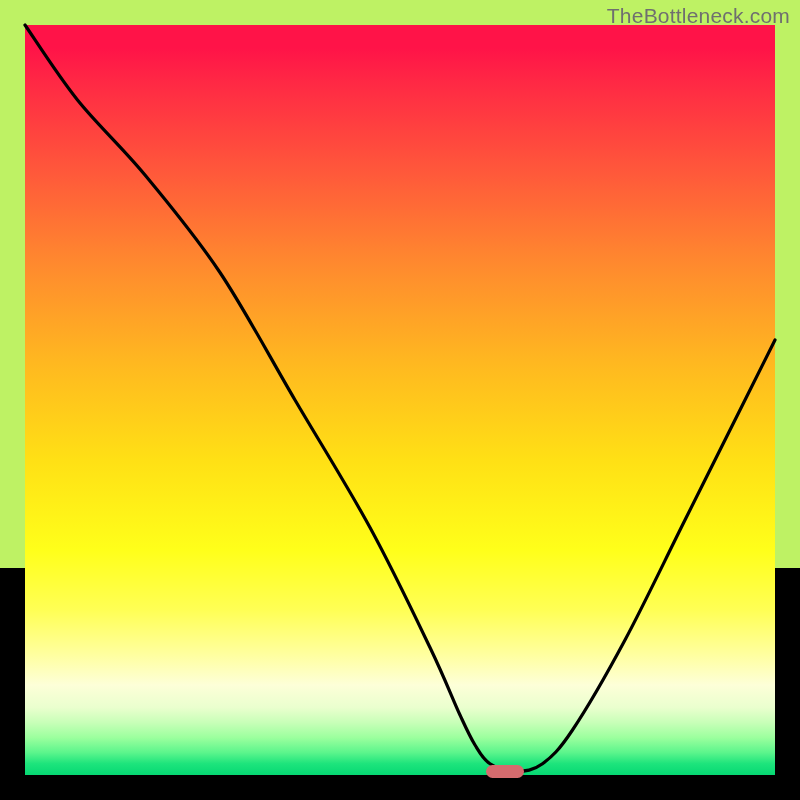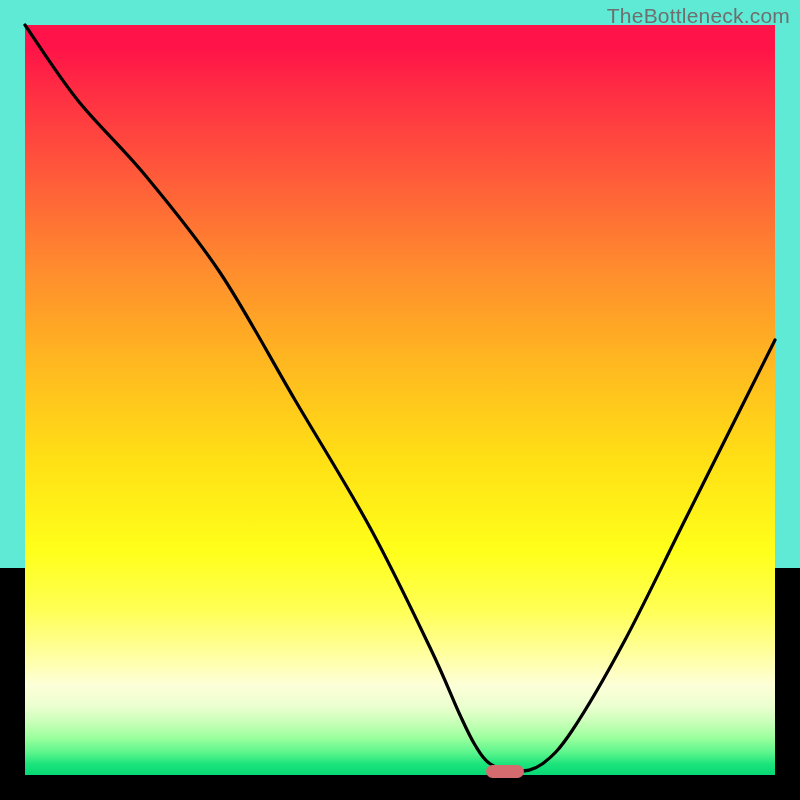--- a/index.html
+++ b/index.html
@@ -7,21 +7,21 @@
     padding: 0;
     width: 800px;
     height: 800px;
     background: #000;
     overflow: hidden;
   }
   .chart-container {
     position: relative;
     width: 800px;
     height: 568px;
-    background: #5eead4;
+    background: #bef264;
   }
   .plot-area {
     position: absolute;
     left: 25px;
     top: 25px;
     width: 750px;
     height: 750px;
     background: linear-gradient(to bottom,
       #ff1348 0%,
       #ff1348 3%,

